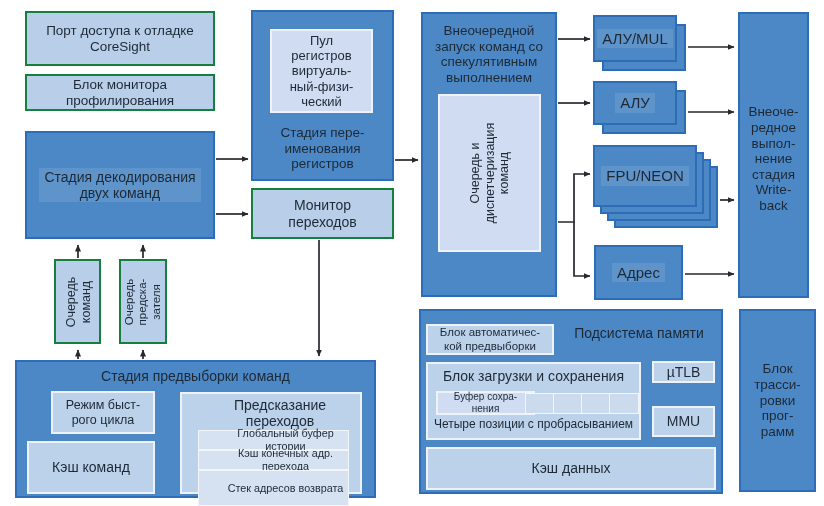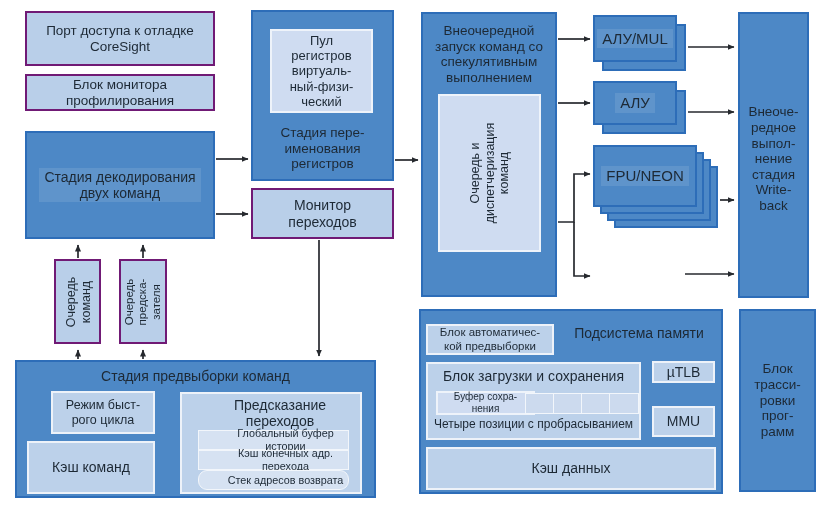--- a/index.html
+++ b/index.html
@@ -5,21 +5,21 @@
   html,body{margin:0;padding:0;background:#ffffff;}
   .stage{
     position:relative;width:824px;height:506px;background:#ffffff;overflow:hidden;
     font-family:"Liberation Sans", sans-serif;color:#1d2935;
   }
   .box{
     position:absolute;box-sizing:border-box;display:flex;align-items:center;justify-content:center;
     text-align:center;white-space:pre-line;line-height:1.16;
   }
   .dark{background:#4d88c6;border:2px solid #2d6db8;}
-  .light{background:#b9cfe9;border:2px solid #701a75;}
+  .light{background:#b9cfe9;border:2px solid #15803d;}
   .innerlight{background:#cfdcf1;border:2px solid #eef3fa;}
   .rowbox{background:#d6e2f2;border:1.5px solid #f2f6fb;padding-left:24px;}
   .whiteb{background:#bcd1ea;border:2px solid #edf2f9;}
   .hl{background:rgba(255,255,255,.10);padding:1px 5px;}
   .title{position:absolute;text-align:center;white-space:pre-line;line-height:1.16;}
   .vtext{position:absolute;left:50%;top:50%;transform:translate(-50%,-50%) rotate(-90deg);
          text-align:center;white-space:pre-line;line-height:1.16;}
   .shadow{position:absolute;box-sizing:border-box;background:#4d88c6;border:2px solid #2d6db8;}
   .face{z-index:2;}
   svg.arrows{position:absolute;left:0;top:0;z-index:3;pointer-events:none;}.f10{font-size:10px}.f108{font-size:10.8px}
@@ -61,21 +61,21 @@
     <div class="box whiteb f125" style="left:34px;top:29px;width:104px;height:43px;">Режим быст-
 рого цикла</div>
 
     <div class="box whiteb f14" style="left:10px;top:79px;width:128px;height:53px;">Кэш команд</div>
 
     <div class="box whiteb" style="left:163px;top:30px;width:182px;height:102px;">
       <div class="title f14" style="left:0;right:0;top:3px;padding-left:18px;">Предсказание
 переходов</div>
       <div class="box rowbox f108" style="left:16px;top:36px;width:151px;height:20px;">Глобальный буфер истории</div>
       <div class="box rowbox f108" style="left:16px;top:56px;width:151px;height:20px;">Кэш конечных адр. перехода</div>
-      <div class="box rowbox f108" style="left:16px;top:76px;width:151px;height:20px;border-radius:9px;">Стек адресов возврата</div>
+      <div class="box rowbox f108" style="left:16px;top:76px;width:151px;height:36px;">Стек адресов возврата</div>
     </div>
   </div>
 
   <div class="box dark" style="left:251px;top:10px;width:143px;height:171px;">
     <div class="box innerlight f13" style="left:17px;top:17px;width:103px;height:84px;">Пул
 регистров
 виртуаль-
 ный-физи-
 ческий</div>
     <div class="title f135" style="left:0;right:0;bottom:7px;">Стадия пере-
@@ -114,20 +114,23 @@
 
   <div>
     <div class="shadow" style="left:614px;top:166px;width:104px;height:62px;"></div>
     <div class="shadow" style="left:607px;top:159px;width:104px;height:62px;"></div>
     <div class="shadow" style="left:600px;top:152px;width:104px;height:62px;"></div>
     <div class="box dark face f15" style="left:593px;top:145px;width:104px;height:62px;">
       <span class="hl">FPU/NEON</span>
     </div>
   </div>
 
+  <div class="box dark f15" style="left:594px;top:245px;width:89px;height:55px;">
+    <span class="hl">Адрес</span>
+  </div>
 
   <div class="box dark f135" style="left:738px;top:12px;width:71px;height:286px;padding-top:8px;">Внеоче-
 редное
 выпол-
 нение
 стадия
 Write-
 back</div>
 
   <div class="box dark" style="left:419px;top:309px;width:304px;height:185px;">

